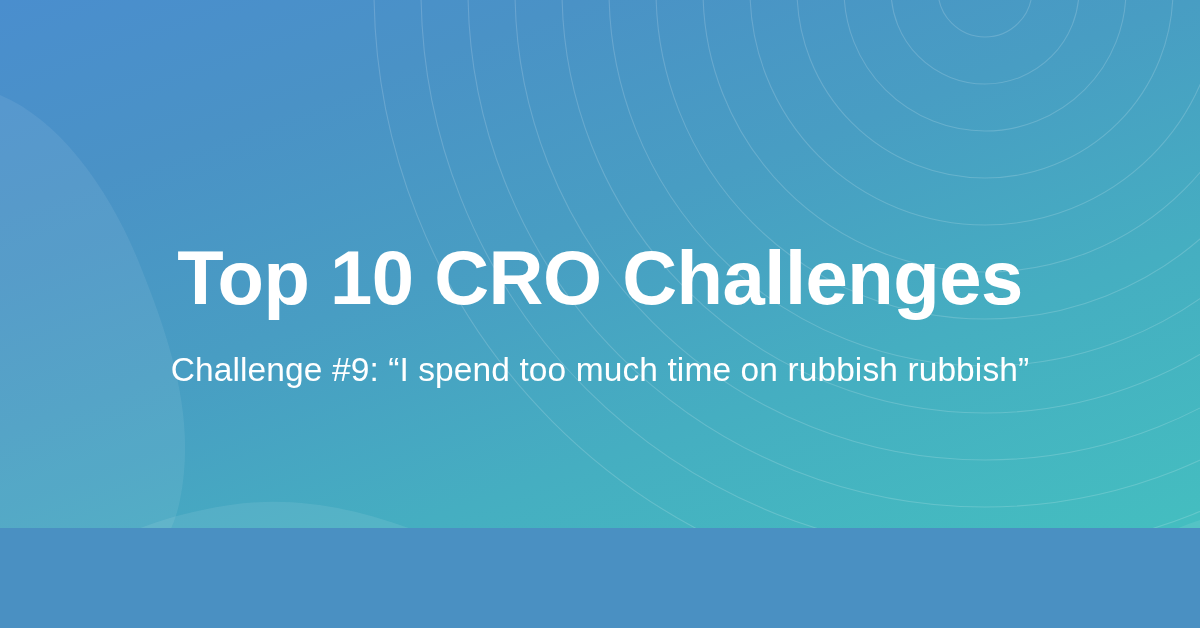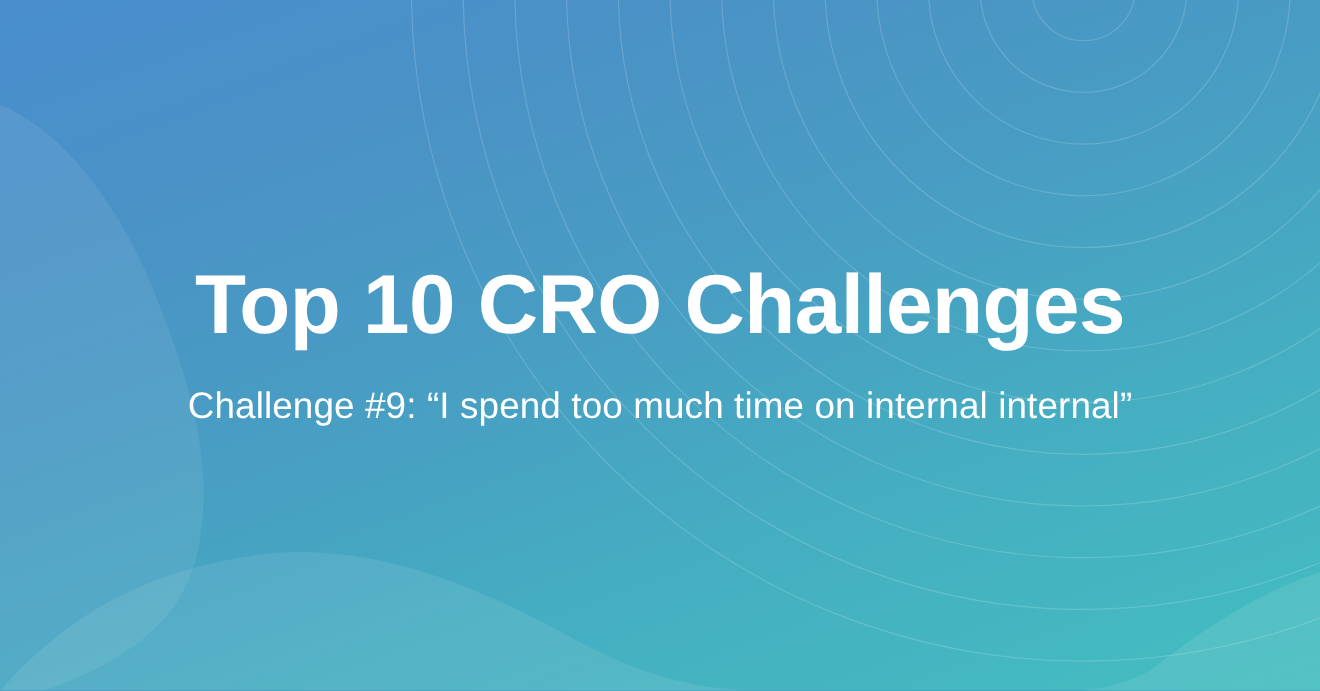--- a/index.html
+++ b/index.html
@@ -11,21 +11,21 @@
     overflow: hidden;
   }
   body {
     font-family: "Liberation Sans", sans-serif;
     background: #4a90c2;
   }
 
   #banner {
     position: relative;
     width: 1200px;
-    height: 628px;
+    height: 528px;
     overflow: hidden;
     background: linear-gradient(160deg,
                 #4a8ece 0%,
                 #4a92c6 22%,
                 #489dc3 45%,
                 #45aec1 70%,
                 #44bec0 100%);
   }
 
   
@@ -118,16 +118,16 @@
         <circle cx="985" cy="-10" r="517"></circle>
         <circle cx="985" cy="-10" r="564"></circle>
         <circle cx="985" cy="-10" r="611"></circle>
       </g>
 
     </g>
   </svg>
 
   <div id="content">
     <h1 id="title">Top 10 CRO Challenges</h1>
-    <p id="subtitle">Challenge #9: “I spend too much time on internal internal”</p>
+    <p id="subtitle">Challenge #9: “I spend too much time on rubbish rubbish”</p>
   </div>
 
 </div>
 
 </body></html>

